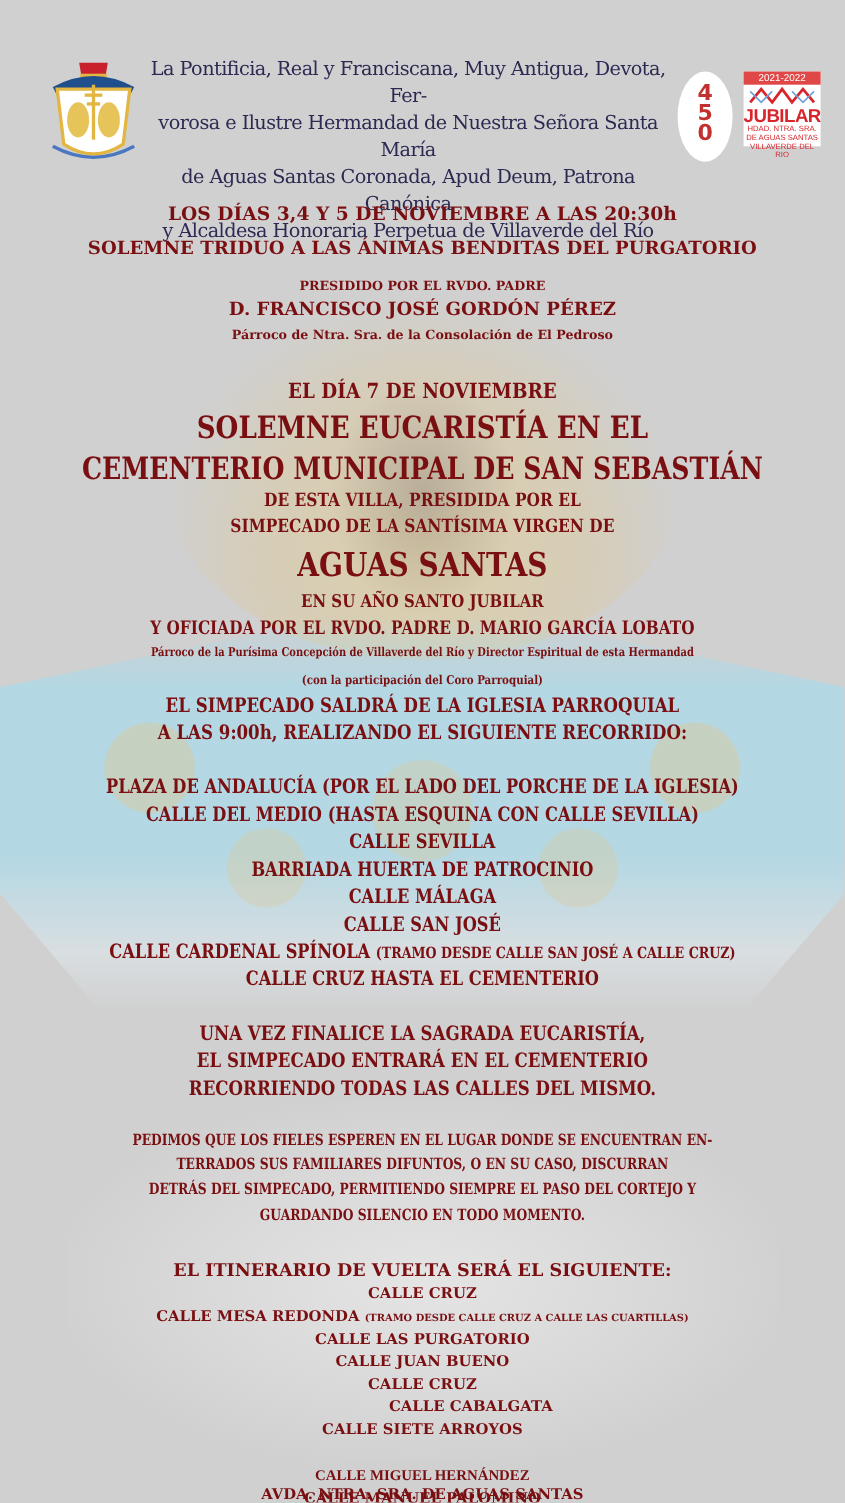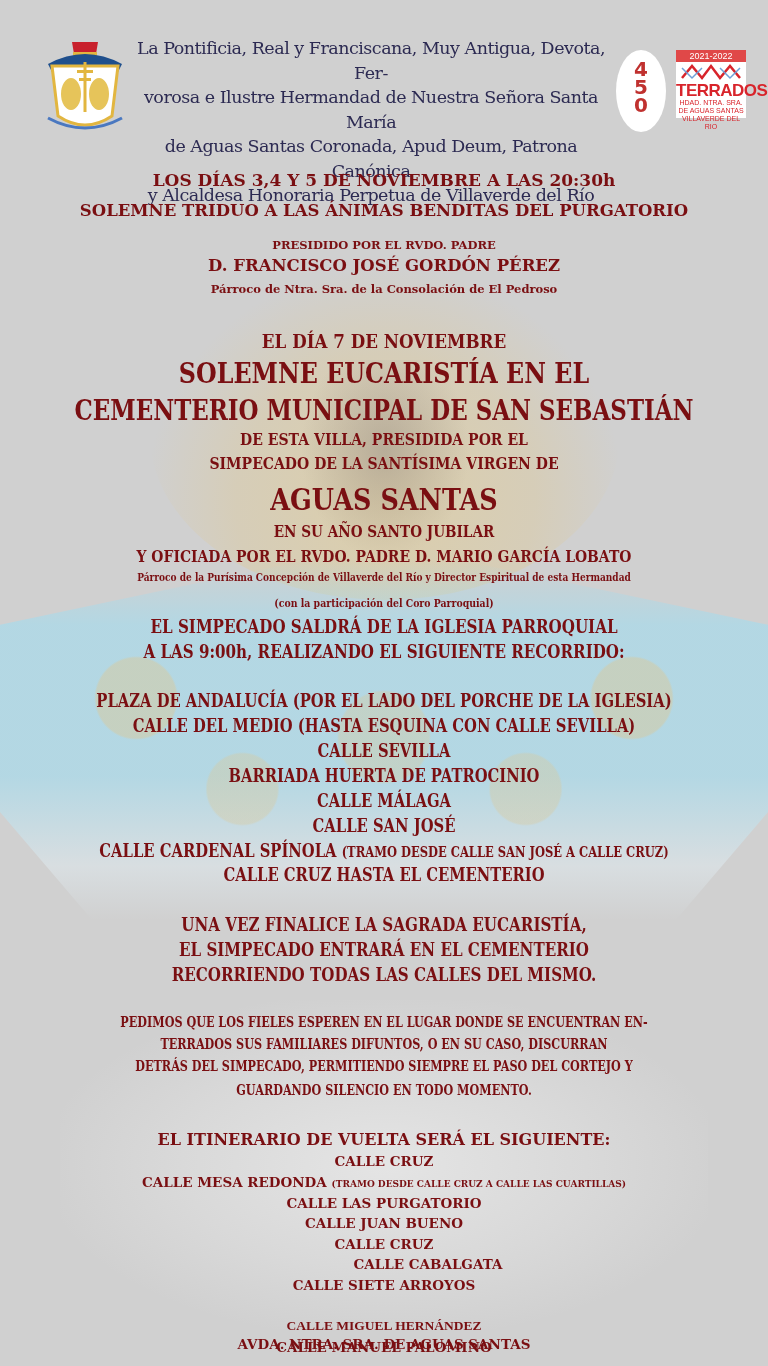--- a/index.html
+++ b/index.html
@@ -33,21 +33,21 @@
         radial-gradient(circle at 85% 30%, rgba(220,200,150,0.45) 0 40px, transparent 42px),
         radial-gradient(circle at 30% 65%, rgba(220,200,150,0.35) 0 35px, transparent 37px),
         radial-gradient(circle at 70% 65%, rgba(220,200,150,0.35) 0 35px, transparent 37px),
         radial-gradient(circle at 50% 45%, rgba(220,200,150,0.35) 0 45px, transparent 47px);
     }
     .bg-base {
       position: absolute; left: 60px; top: 1000px; width: 648px; height: 330px;
       background: radial-gradient(ellipse at 50% 50%, rgba(245,245,245,0.55) 0%, rgba(230,230,230,0.4) 45%, rgba(208,208,208,0) 75%);
     }
 
-    .content { position: absolute; inset: 0; }
+    .content { position: absolute; inset: 0; margin-top: 15px; }
 
     
     .header { position: absolute; left: 0; top: 36px; width: 768px; height: 100px; }
     .crest {
       position: absolute; left: 44px; top: 2px; width: 82px; height: 96px;
     }
     .header-text {
       position: absolute; left: 136px; top: 0; width: 470px;
       font-family: "DejaVu Serif", serif; font-size: 17.5px; line-height: 24.5px;
       color: #2c2a52; text-align: center; letter-spacing: -0.5px;
@@ -112,21 +112,21 @@
     </div>
     <div class="logo-450">
       <div class="num">4<br>5<br>0</div>
     </div>
     <div class="jubilar">
       <span class="years">2021-2022</span>
       <svg class="mark" viewBox="0 0 70 20" width="70" height="20">
         <path d="M6 16 L16 4 L26 16 L35 4 L44 16 L54 4 L64 16" stroke="#d8242b" stroke-width="2.5" fill="none"></path>
         <path d="M6 6 L16 16 L26 6 M44 6 L54 16 L64 6" stroke="#6fa0d8" stroke-width="1.5" fill="none"></path>
       </svg>
-      <span class="word">TERRADOS</span>
+      <span class="word">JUBILAR</span>
       <span class="small">HDAD. NTRA. SRA.</span>
       <span class="small">DE AGUAS SANTAS</span>
       <span class="small">VILLAVERDE DEL RIO</span>
     </div>
   </div>
 
   <div class="line serif-b" style="top:170px; font-size:17px;">LOS DÍAS 3,4 Y 5 DE NOVIEMBRE A LAS 20:30h</div>
   <div class="line serif-b" style="top:201px; font-size:16.5px;">SOLEMNE TRIDUO A LAS ÁNIMAS BENDITAS DEL PURGATORIO</div>
   <div class="line serif-b" style="top:238px; font-size:11.5px;">PRESIDIDO POR EL RVDO. PADRE</div>
   <div class="line serif-b" style="top:256px; font-size:16.5px;">D. FRANCISCO JOSÉ GORDÓN PÉREZ</div>

